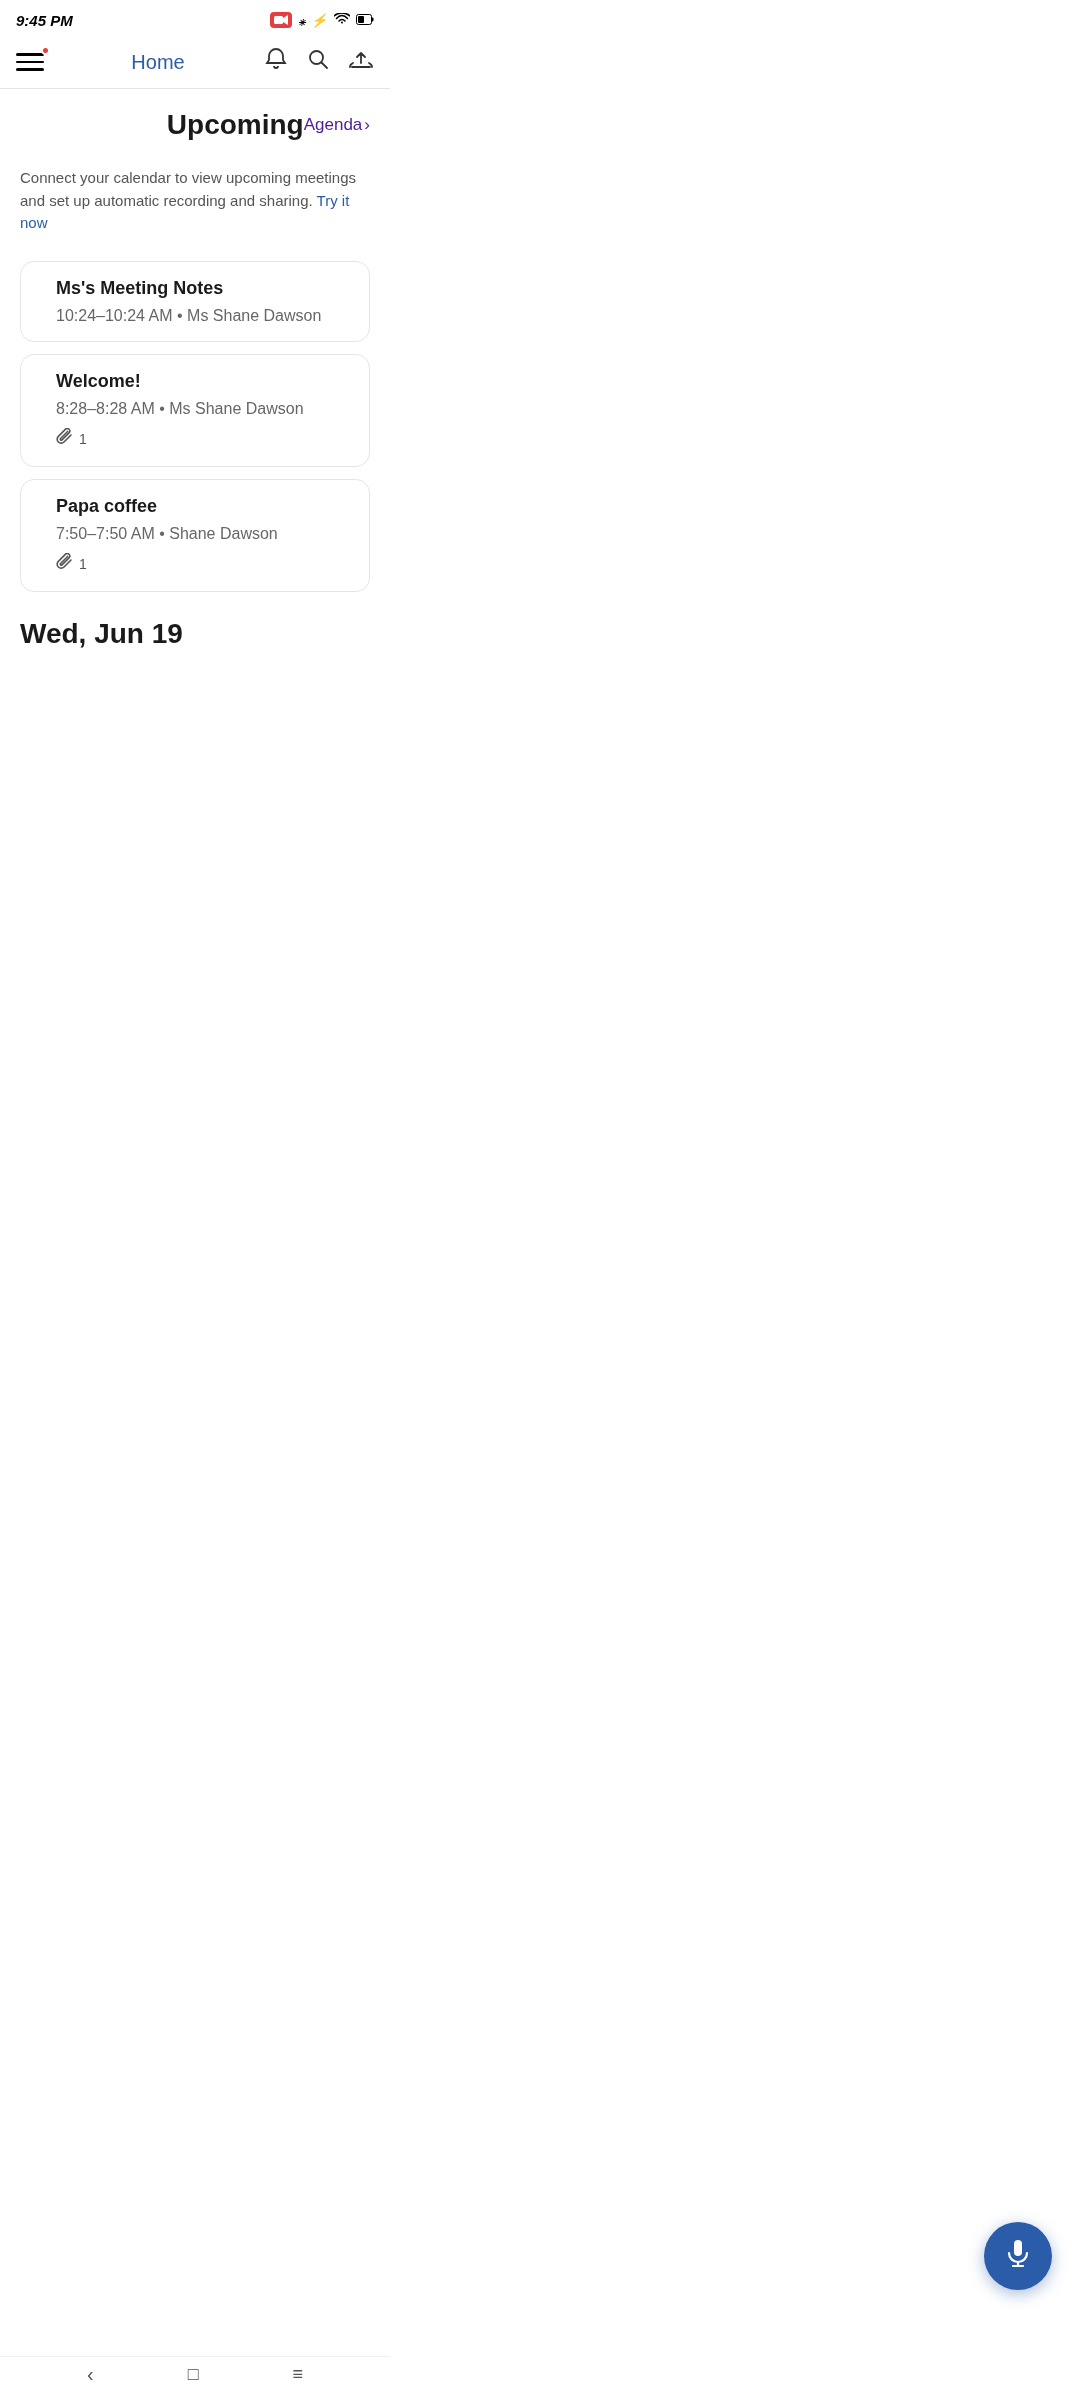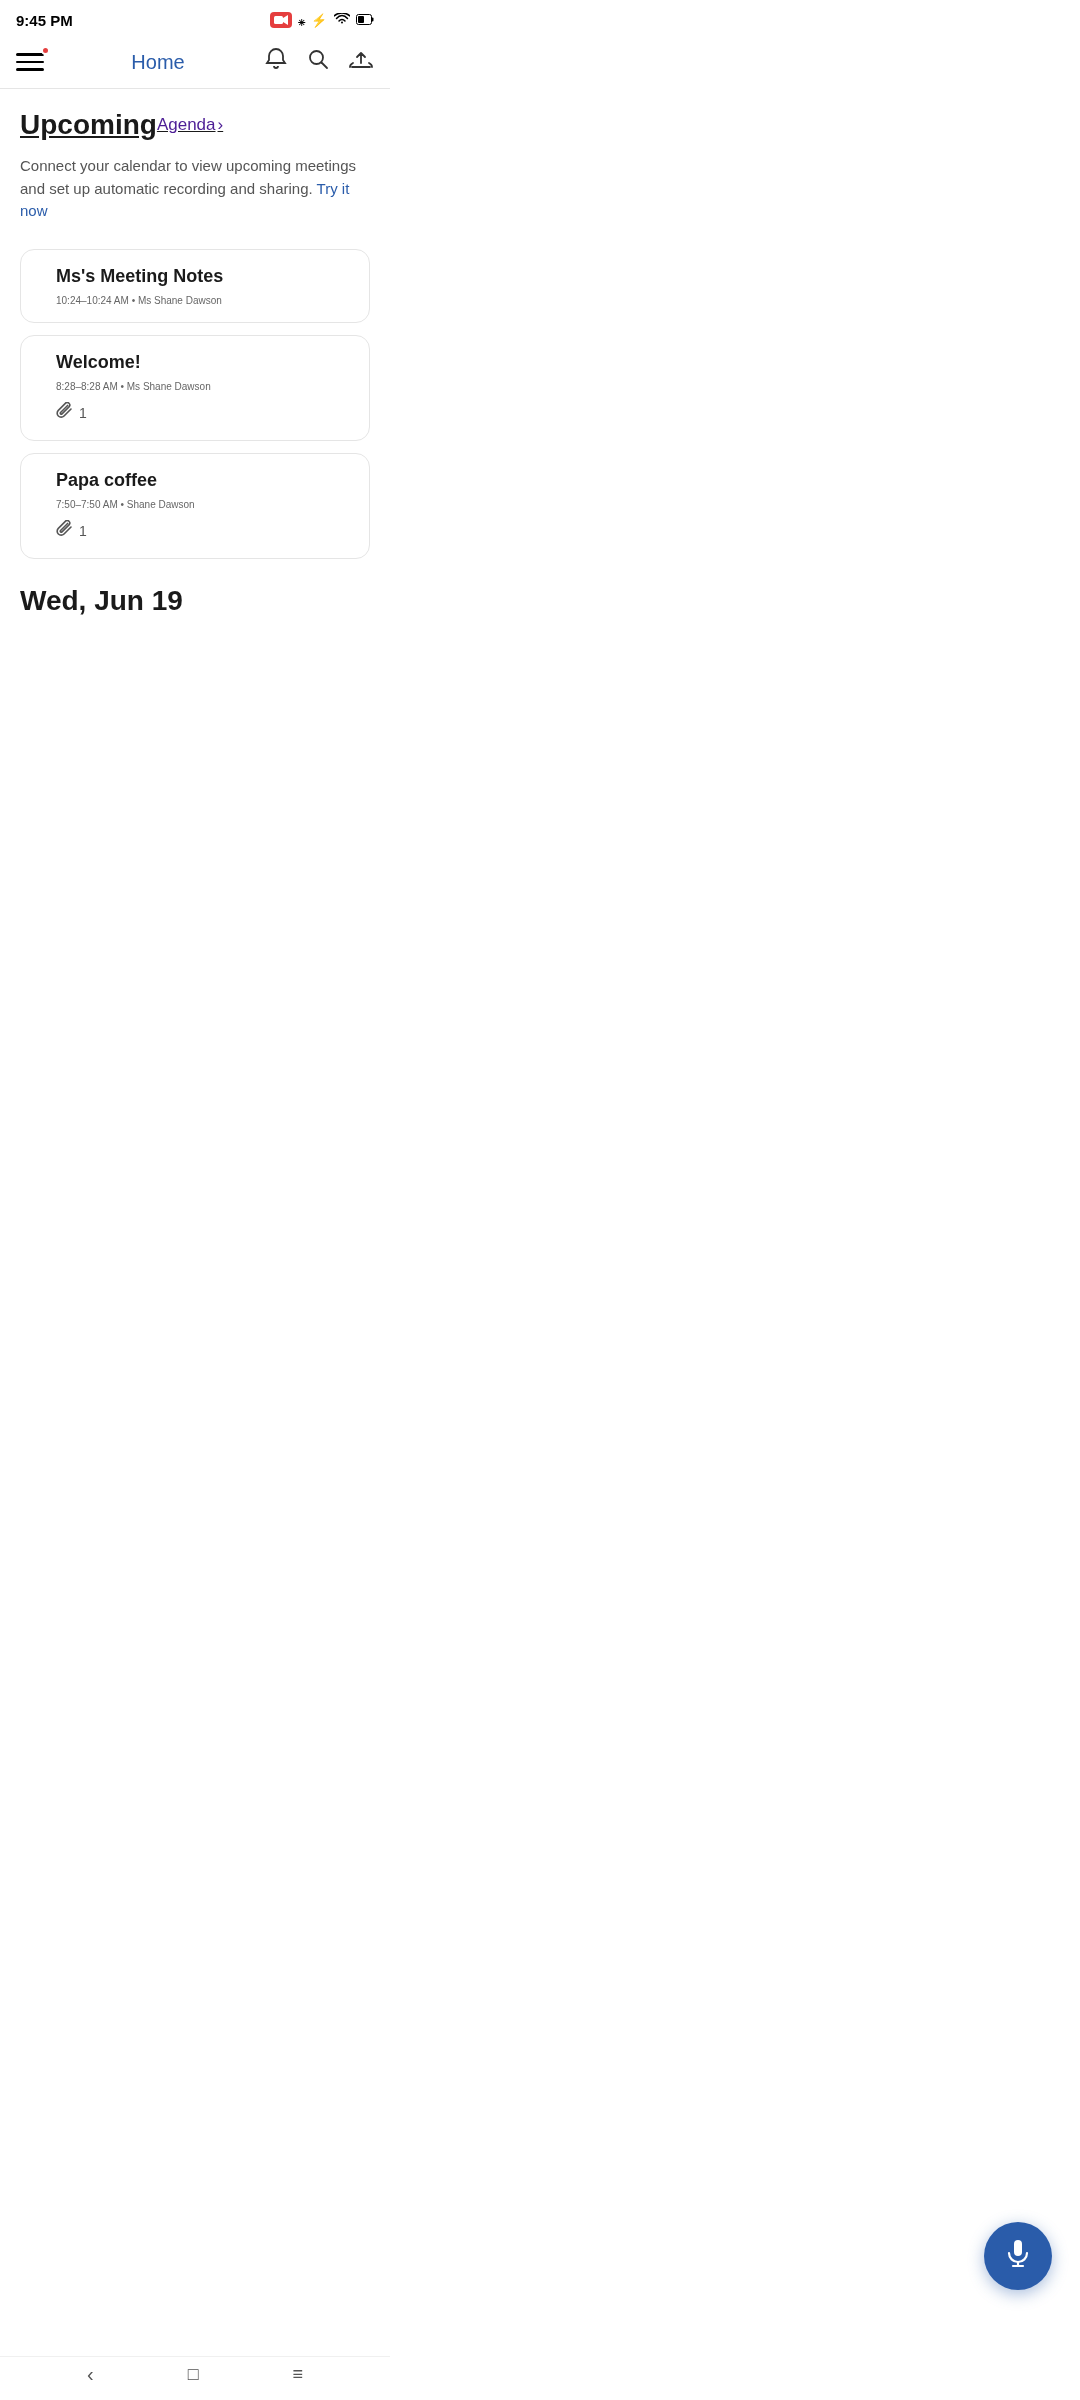--- a/index.html
+++ b/index.html
@@ -15,20 +15,21 @@
       overflow-x: hidden;
     }
 
     
     .status-bar {
       display: flex;
       align-items: center;
       justify-content: space-between;
       padding: 8px 16px 4px;
       height: 36px;
+      font-style: italic;
     }
 
     .status-time {
       font-size: 15px;
       font-weight: 600;
       color: #000;
     }
 
     .status-icons {
       display: flex;
@@ -114,23 +115,22 @@
     }
 
     
     .content {
       padding: 20px 20px 0;
     }
 
     .section-header {
       display: flex;
       align-items: center;
-      justify-content: flex-start;
-      margin-bottom: 14px;
-      text-decoration: underline;
+      justify-content: flex-end;
+      margin-bottom: 26px;
     }
 
     .section-title {
       font-size: 28px;
       font-weight: 700;
       color: #1a1a1a;
     }
 
     .agenda-link {
       color: #4c1d95;
@@ -176,21 +176,21 @@
     }
 
     .meeting-title {
       font-size: 18px;
       font-weight: 700;
       color: #1a1a1a;
       margin-bottom: 5px;
     }
 
     .meeting-meta {
-      font-size: 10px;
+      font-size: 16px;
       color: #666;
       margin-bottom: 0;
       margin-top: 8px;
     }
 
     .meeting-badge {
       display: flex;
       align-items: center;
       gap: 5px;
       margin-top: 10px;

